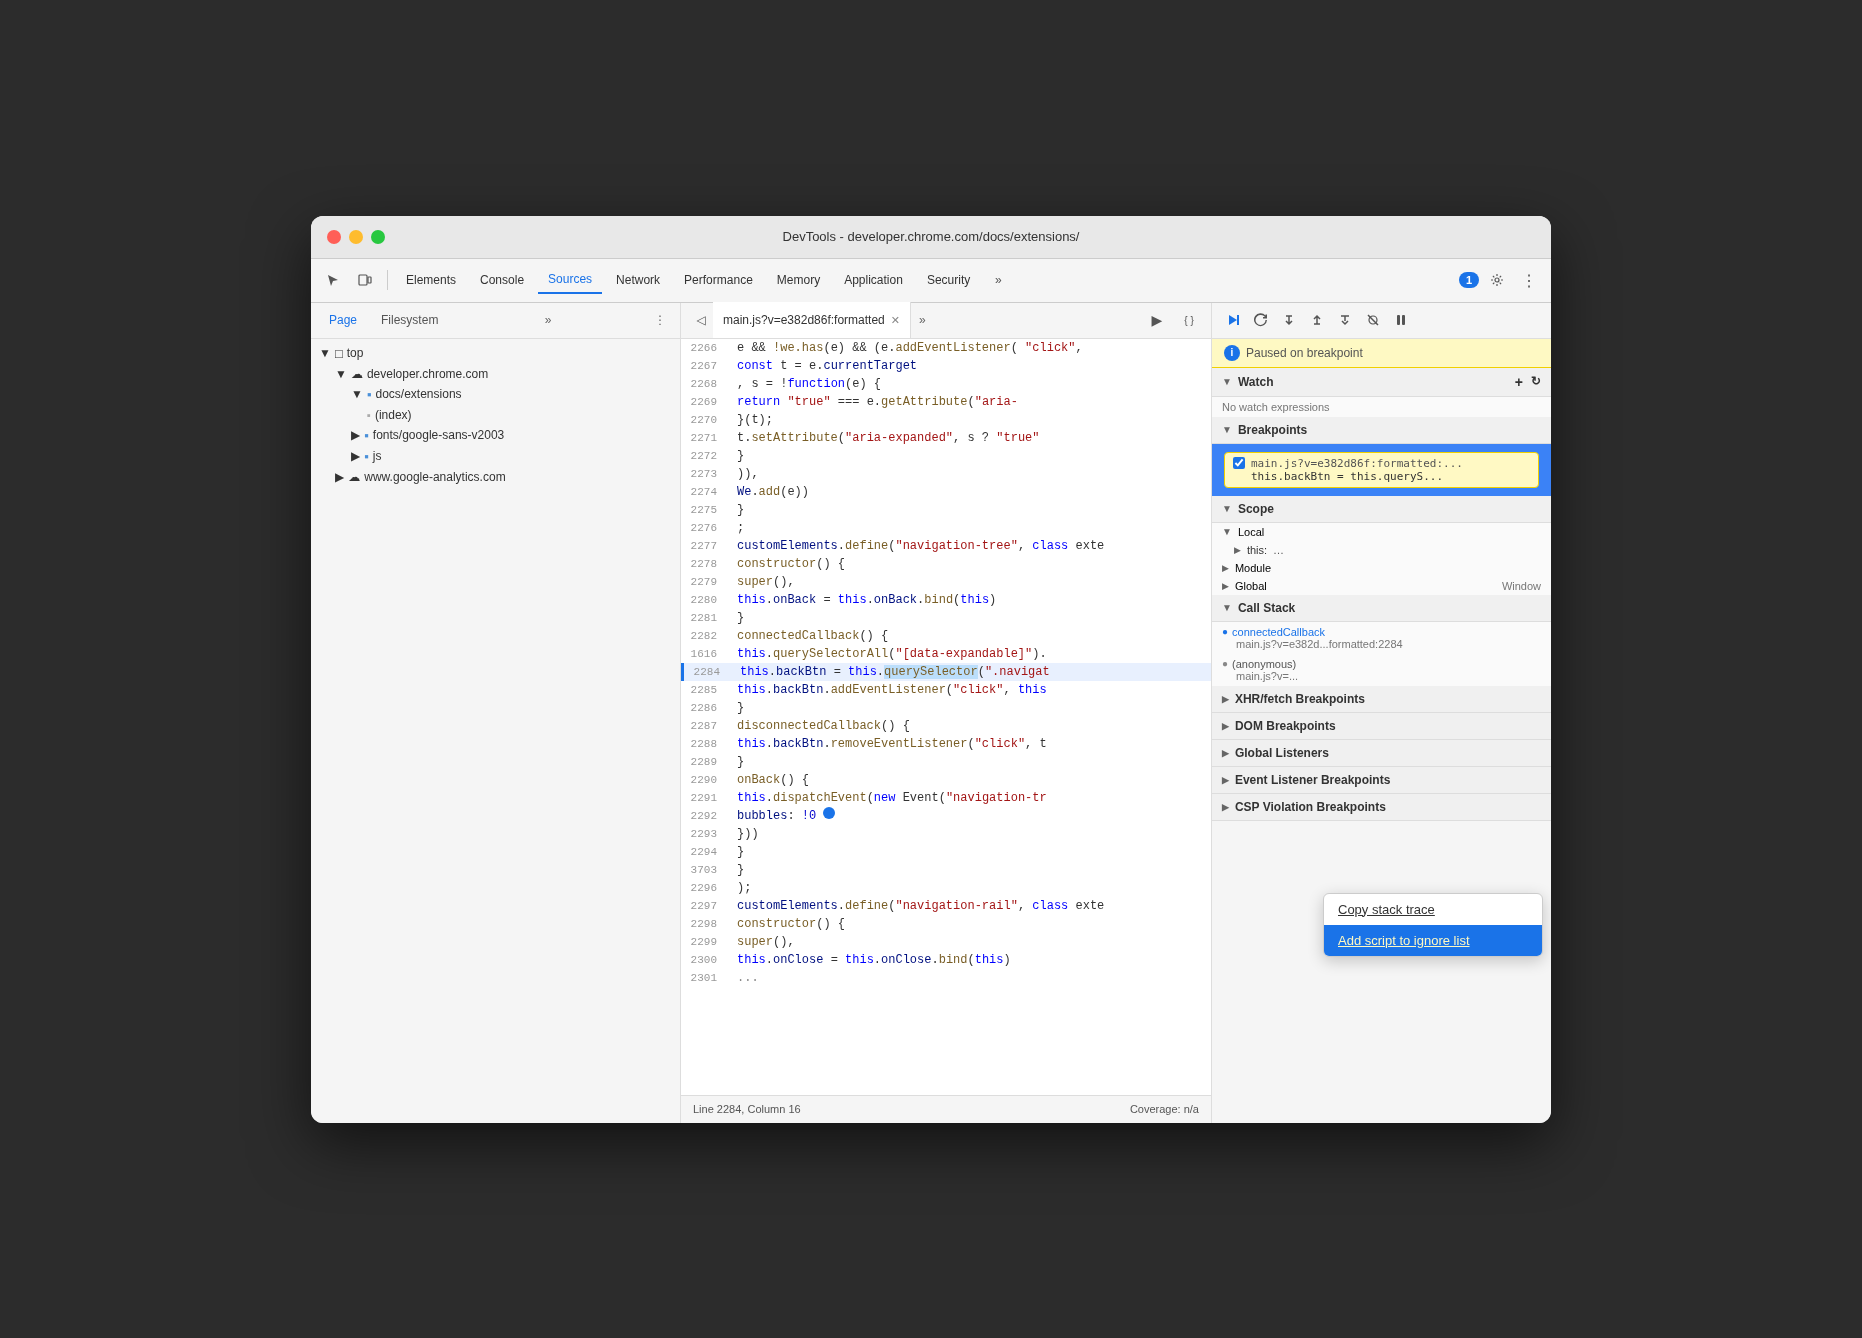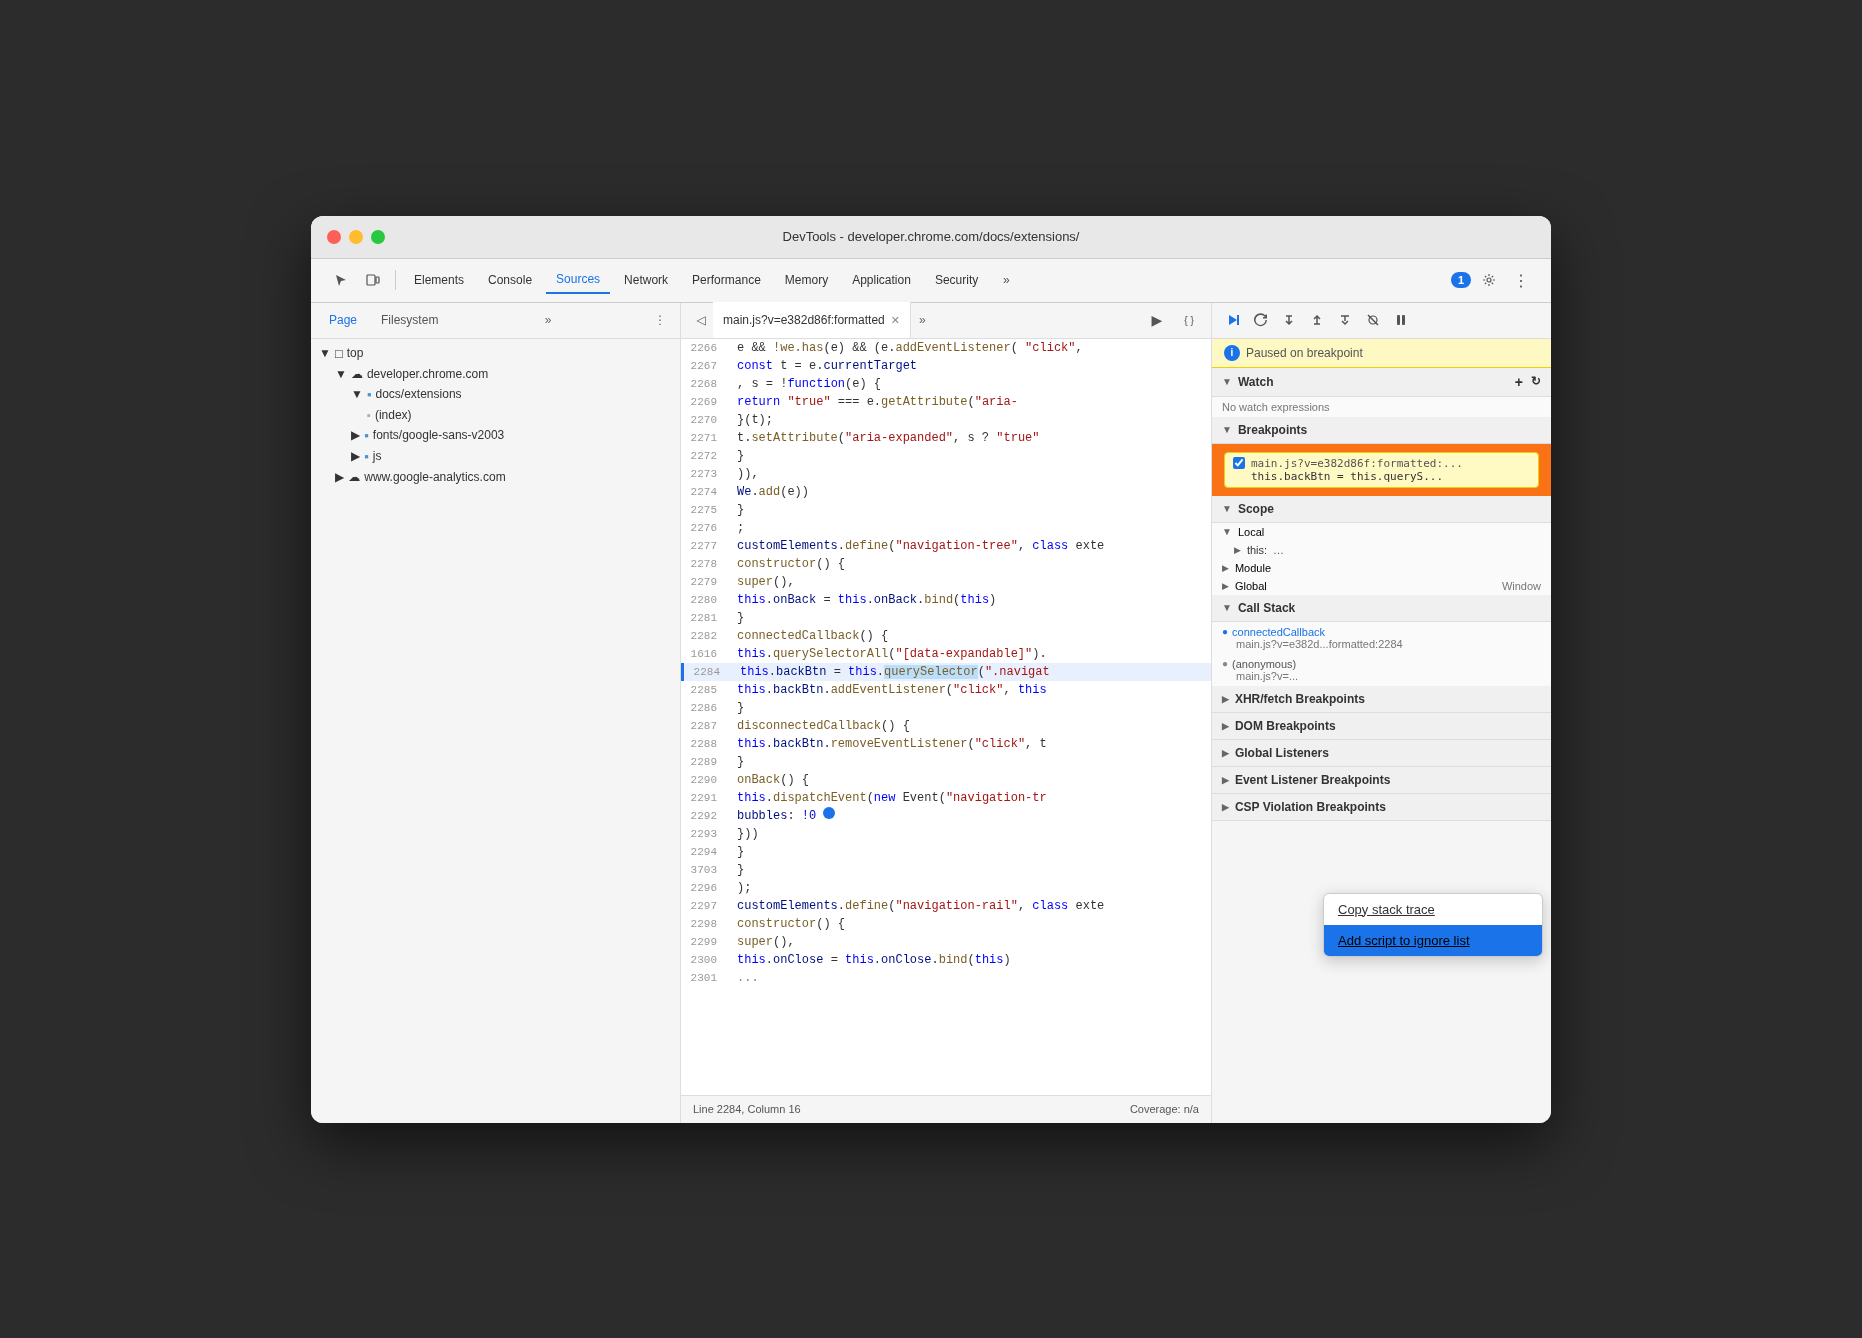--- a/index.html
+++ b/index.html
@@ -50,21 +50,21 @@
       color: #333;
       font-weight: 500;
     }
     
     .toolbar {
       background: #f5f5f5;
       border-bottom: 1px solid #ccc;
       height: 44px;
       display: flex;
       align-items: center;
-      padding: 0 16px;
+      padding: 0 8px;
       gap: 4px;
     }
     .toolbar-btn {
       height: 28px;
       padding: 0 10px;
       border: none;
       background: transparent;
       cursor: pointer;
       font-size: 12px;
       color: #333;
@@ -386,21 +386,21 @@
     }
     .context-menu-item {
       padding: 8px 14px;
       font-size: 13px;
       color: #333;
       cursor: pointer;
       text-decoration: underline;
     }
     .context-menu-item.primary {
       background: #1a73e8;
-      color: #000000;
+      color: #fef9c3;
     }
     .debug-panel-scroll {
       flex: 1;
       overflow-y: auto;
     }
   </style>
 </head>
 <body>
 
 <div class="window">
@@ -729,21 +729,21 @@
           </div>
         </div>
         <div class="section-content">
           <span>No watch expressions</span>
         </div>
 
         <div class="section-header">
           <span class="section-arrow">▼</span>
           <span>Breakpoints</span>
         </div>
-        <div style="background:#f97316;padding:4px 6px;">
+        <div style="background:#3b82f6;padding:4px 6px;">
           <div class="breakpoint-item">
             <div style="display:flex;align-items:center;gap:6px;">
               <input type="checkbox" class="bp-checkbox" checked="" style="">
               <span class="filename">main.js?v=e382d86f:formatted:...</span>
             </div>
             <div class="code-preview" style="font-family:monospace;padding-left:18px;">this.backBtn = this.queryS...</div>
           </div>
         </div>
 
         <div class="section-header">

